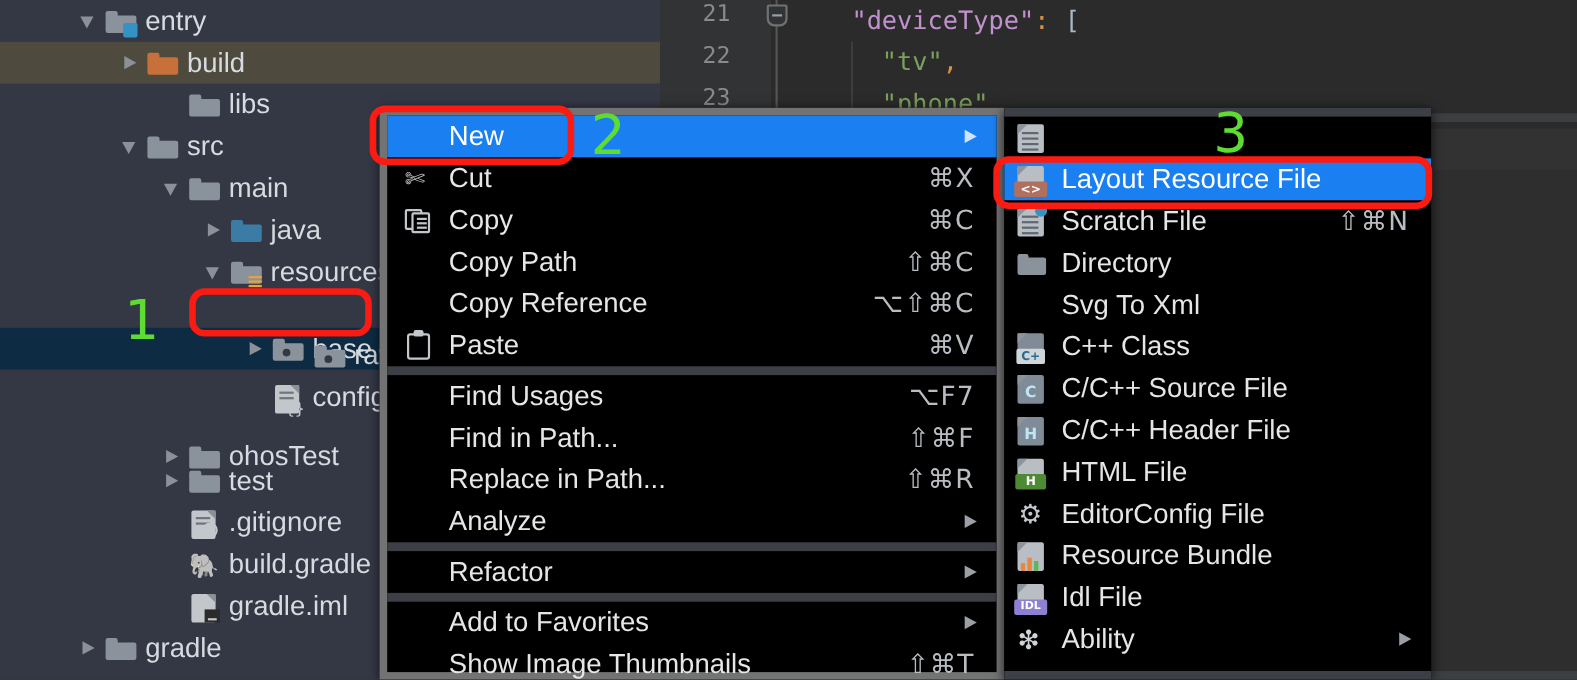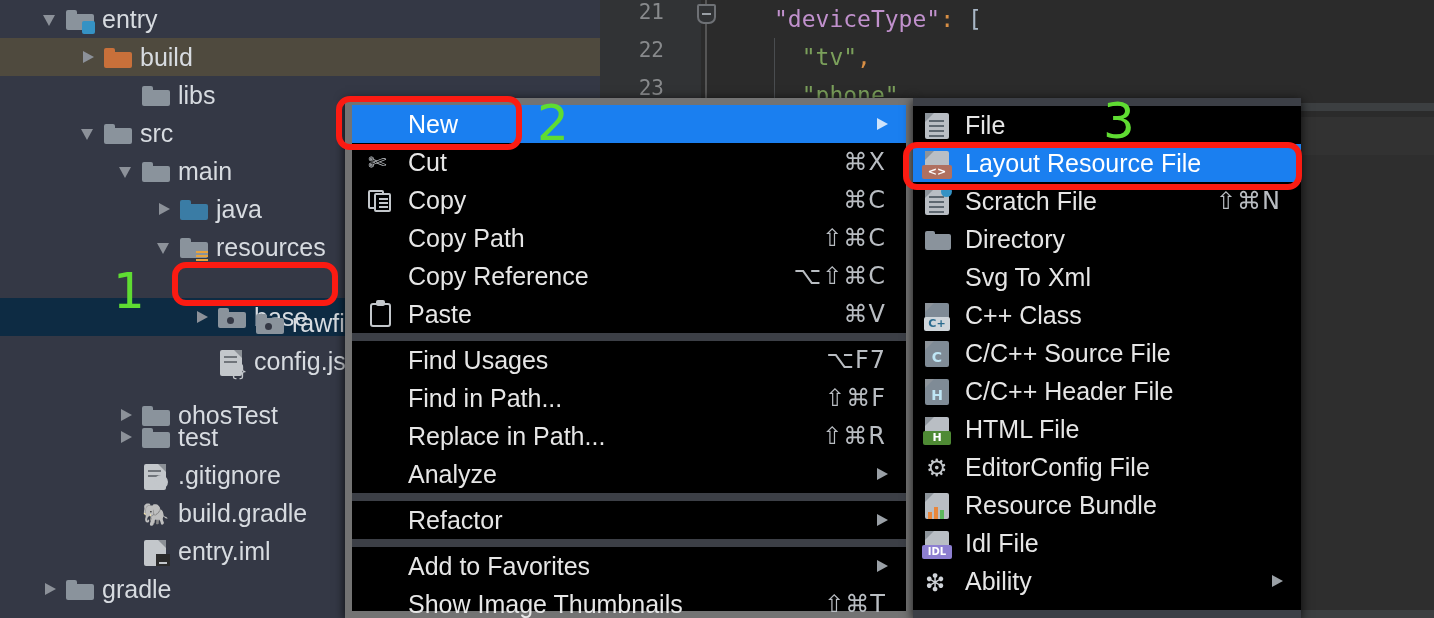--- a/index.html
+++ b/index.html
@@ -67,21 +67,21 @@
     position:absolute; left:0; top:0; width:600px; height:618px;
     background:#3c3f41;
     overflow:hidden;
   }
   #tree-pane-bg {
     position:absolute; left:0; top:0; width:600px; height:618px; background:#343845;
   }
   .tree-row {
     position:absolute; left:0; width:600px; height:38px;
     display:flex; align-items:center;
-    color:#d7dbe0; font-size:25px; white-space:nowrap;
+    color:#d7dbe0; font-size:25px; white-space:nowrap;padding-left:30px;
   }
   .tree-row.build-hl { background:#4f4a3e; }
   .tree-row.selected { background:#0d2b43;margin-top:32px; }
   .arrow {
     width:26px; height:38px; position:relative; flex:0 0 auto;
   }
   .arrow.right:before {
     content:""; position:absolute; left:7px; top:13px;
     border-left:11px solid #8c9199; border-top:6.5px solid transparent; border-bottom:6.5px solid transparent;
   }
@@ -370,21 +370,21 @@
         <span class="tree-label">build.gradle</span>
       </div>
       <div class="tree-row" style="top: 532px;">
         <span style="width: 114px; height: 38px; flex: 0 0 auto;"></span>
         <span class="arrow "></span>
         <span class="ficon">
           <span class="file-g"></span>
           <span style="position:absolute;left:16px;top:22px;width:14px;height:12px;background:#2b2b2b"></span>
           <span style="position:absolute;left:19px;top:30px;width:8px;height:2px;background:#c3c7cb"></span>
         </span>
-        <span class="tree-label">entry.iml</span>
+        <span class="tree-label">gradle.iml</span>
       </div>
       <div class="tree-row" style="top: 570px;">
         <span style="width: 38px; height: 38px; flex: 0 0 auto;"></span>
         <span class="arrow right"></span>
         <span class="ficon">
           <span class="folder-g">
             <span class="tab" style="background:#8a939c"></span>
             <span class="body" style="background:#8a939c"></span>
           </span>
         </span>
@@ -484,21 +484,20 @@
             <span class="sheet"></span>
             <span class="corner"></span>
             <span class="rows">
               <i></i>
               <i></i>
               <i></i>
               <i></i>
             </span>
           </span>
         </span>
-        <span class="mi-label">File</span>
       </div>
       <div class="mi sel">
         <span class="mi-icon">
           <span class="sfi">
             <span class="sheet"></span>
             <span class="corner"></span>
             <span class="tag" style="background:#b07060;width:30px;left:-3px">&lt;&gt;</span>
           </span>
         </span>
         <span class="mi-label">Layout Resource File</span>

